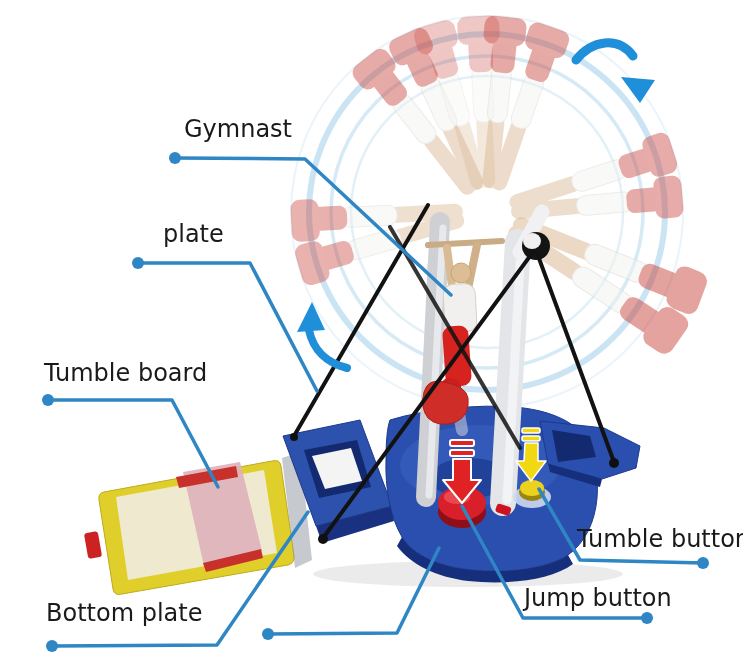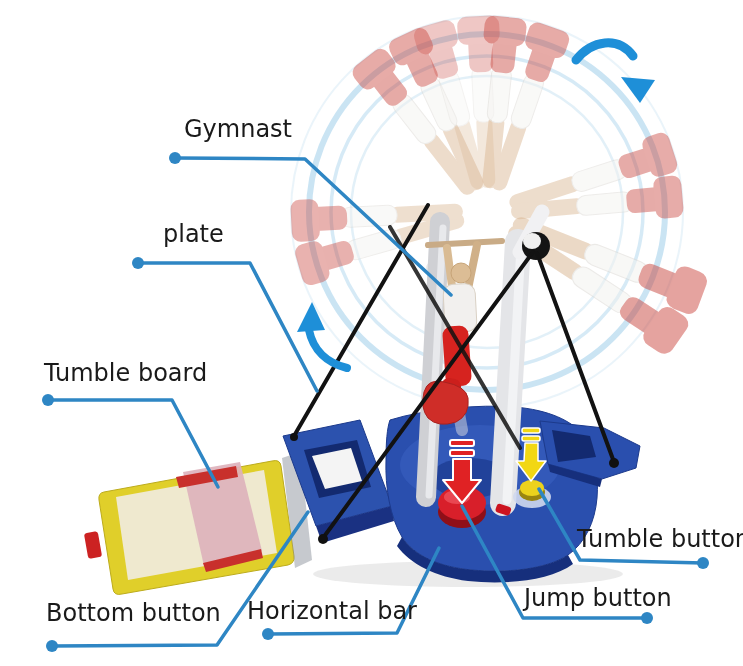--- a/index.html
+++ b/index.html
@@ -179,17 +179,16 @@
     <g>
       <polyline points="539,489 580,560 703,563"></polyline>
       <circle cx="703" cy="563" r="6" fill="#2e86c4" stroke="none"></circle>
     </g>
   </g>
 </svg>
 
   <div class="label" style="left:184px;top:116px">Gymnast</div>
   <div class="label" style="left:163px;top:221px">plate</div>
   <div class="label" style="left:44px;top:360px">Tumble board</div>
-  <div class="label" style="left:46px;top:600px">Bottom button</div>
-  <div class="label" style="left:247px;top:598px">Horizontal bar</div>
+  <div class="label" style="left:46px;top:600px">Bottom plate</div>
   <div class="label" style="left:524px;top:585px">Jump button</div>
   <div class="label" style="left:577px;top:526px">Tumble button</div>
 </div>
 
 </body></html>

